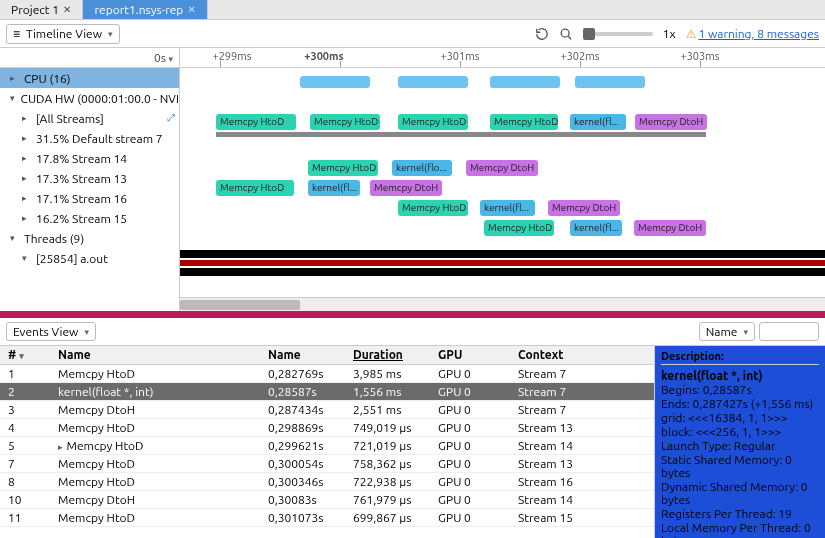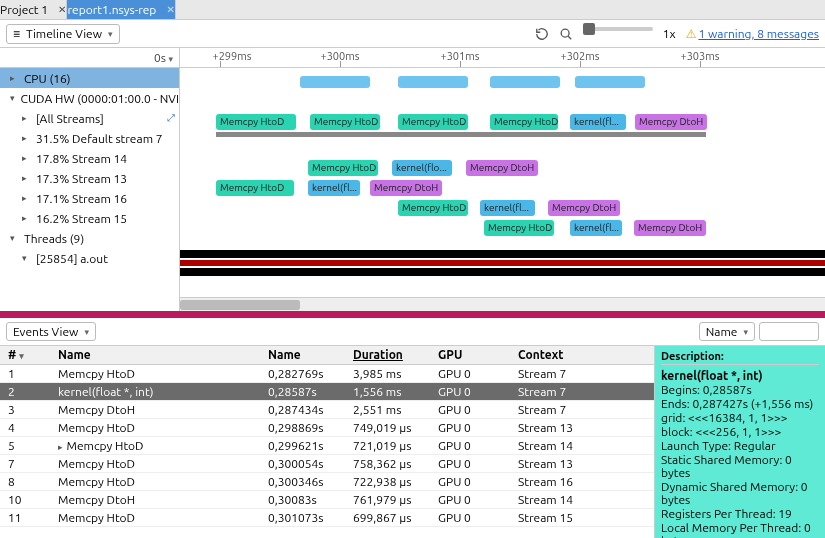--- a/index.html
+++ b/index.html
@@ -1,24 +1,24 @@
 <!DOCTYPE html>
 <html><head>
 <meta charset="utf-8">
 <style>
 * { box-sizing: border-box; margin: 0; padding: 0; font-family: "Segoe UI", Ubuntu, sans-serif; font-size: 12px; }
 body { background: #f5f5f5; width: 825px; height: 538px; overflow: hidden; display: flex; flex-direction: column; }
 .tabbar { display: flex; background: #e8e8e8; border-bottom: 1px solid #ccc; height: 20px; }
-.tab { padding: 2px 0; border-right: 1px solid #ccc; display: flex; align-items: center; gap: 10px; cursor: pointer; }
+.tab { padding: 2px 11px; border-right: 1px solid #ccc; display: flex; align-items: center; gap: 4px; cursor: pointer; }
 .tab.active { background: #4a90d9; color: #fff; }
 .tab .x { font-size: 10px; opacity: .7; }
 .topbar { display: flex; align-items: center; height: 28px; border-bottom: 1px solid #ccc; background: #fff; padding: 0 6px; gap: 8px; }
 .combo { border: 1px solid #bbb; border-radius: 3px; padding: 2px 6px; display: flex; align-items: center; gap: 6px; background: #fff; cursor: pointer; }
 .triangle { font-size: 9px; color: #666; }
-.toolbar-right { margin-left: auto; display: flex; gap: 10px; }
+.toolbar-right { margin-left: auto; display: flex; align-items: center; gap: 10px; }
 .slider { width: 70px; height: 4px; background: #ccc; border-radius: 2px; position: relative; }
 .slider::after { content:""; position:absolute; left:0; top:-4px; width:12px; height:12px; background:#666; border-radius:2px; }
 .warnlink { color: #1a5fd6; text-decoration: underline; cursor: pointer; }
 .warnico { color: #e6a100; margin-right: 2px; }
 .timeline-area { flex: 0 0 270px; display: flex; border-bottom: 7px solid #be185d; background:#fff; position:relative; }
 .tl-left { width: 180px; border-right: 1px solid #ccc; overflow: hidden; display:flex; flex-direction:column; }
 .tl-ruler-cell { height: 20px; border-bottom: 1px solid #ccc; text-align: right; padding-right: 6px; font-size:11px; color:#444; line-height:20px; }
 .tl-tree { overflow-y: auto; flex:1; }
 .tree-row { display:flex; align-items:center; height:20px; padding-left:6px; gap:4px; cursor:pointer; white-space:nowrap; overflow:hidden; }
 .tree-row.sel { background: #7fb3e0; }
@@ -44,21 +44,21 @@
 .namefilter { margin-left:auto; display:flex; gap:4px; }
 .namefilter input { border:1px solid #bbb; border-radius:3px; padding:2px 4px; width:60px; }
 .bottom { flex:1; display:flex; overflow:hidden; }
 .grid-wrap { flex:1; overflow:auto; border-right:1px solid #ccc; background:#fff; }
 table.events { width:100%; border-collapse:collapse; }
 table.events th, table.events td { text-align:left; padding:2px 8px; border-bottom:1px solid #eee; font-size:12px; height:18px; white-space:nowrap; overflow:hidden; }
 table.events th { background:#f0f0f0; border-bottom:1px solid #ccc; position:sticky; top:0; }
 table.events tr.sel td { background:#6b6b6b; color:#fff; }
 .col-num{width:50px;}.col-name{width:210px;}.col-start{width:85px;}.col-dur{width:85px;text-decoration:underline;}.col-gpu{width:80px;}
 .row-arrow { color:#555; font-size:9px; margin-right:4px; }
-.desc { width:170px; padding:4px 6px; background:#5eead4; overflow:auto; font-size:11px; }
+.desc { width:170px; padding:4px 6px; background:#1d4ed8; overflow:auto; font-size:11px; }
 .desc h4 { font-size:11px; border-bottom:1px solid #ccc; padding-bottom:2px; margin-bottom:4px; }
 .desc b { font-weight:bold; }
 .desc div { margin-bottom:1px; }
 .svgico { width:14px; height:14px; }
 </style>
 </head>
 <body>
 
 <div class="tabbar">
   <div class="tab">
@@ -147,21 +147,21 @@
           <span class="tree-indent" style="width:12px"></span>
           <span class="tree-arrow">▾</span>
           <span>[25854] a.out</span>
         </div>
       </div>
   </div>
   <div class="tl-right">
     <div class="ruler" id="ruler">
         <span style="left: 52px;">+299ms</span>
         <div class="tick" style="left: 40px;"></div>
-        <span style="left: 160px;">+300ms</span>
+        <span style="left: 144px; font-weight: bold;">+300ms</span>
         <div class="tick" style="left: 160px;"></div>
         <span style="left: 280px;">+301ms</span>
         <div class="tick" style="left: 280px;"></div>
         <span style="left: 400px;">+302ms</span>
         <div class="tick" style="left: 400px;"></div>
         <span style="left: 520px;">+303ms</span>
         <div class="tick" style="left: 520px;"></div>
       </div>
     <div class="tracks" id="tracks">
         <div class="seg sky" style="top: 8px; left: 120px; width: 70px; height: 12px;"></div>

